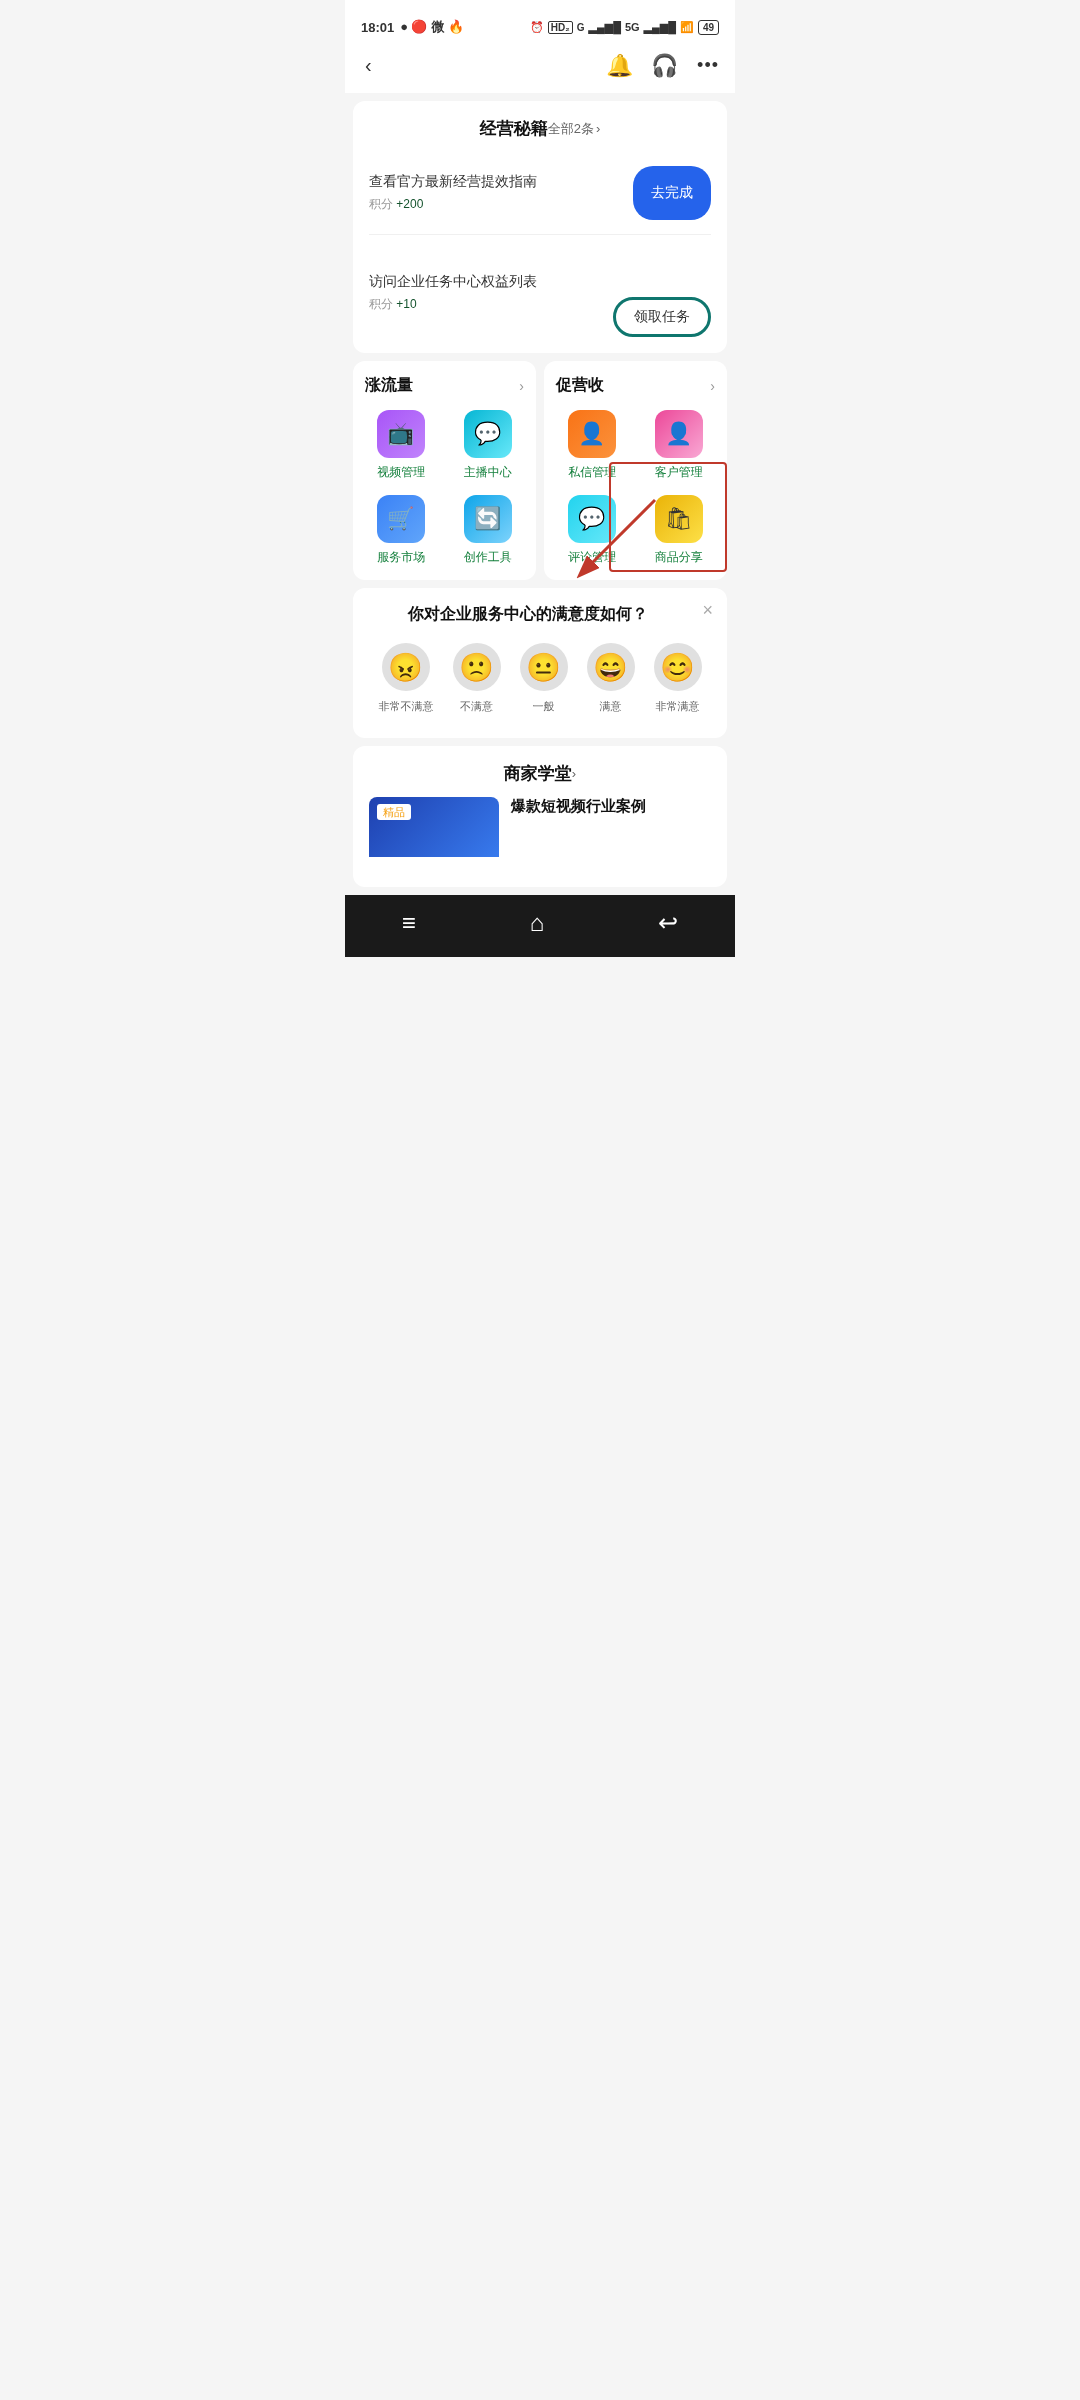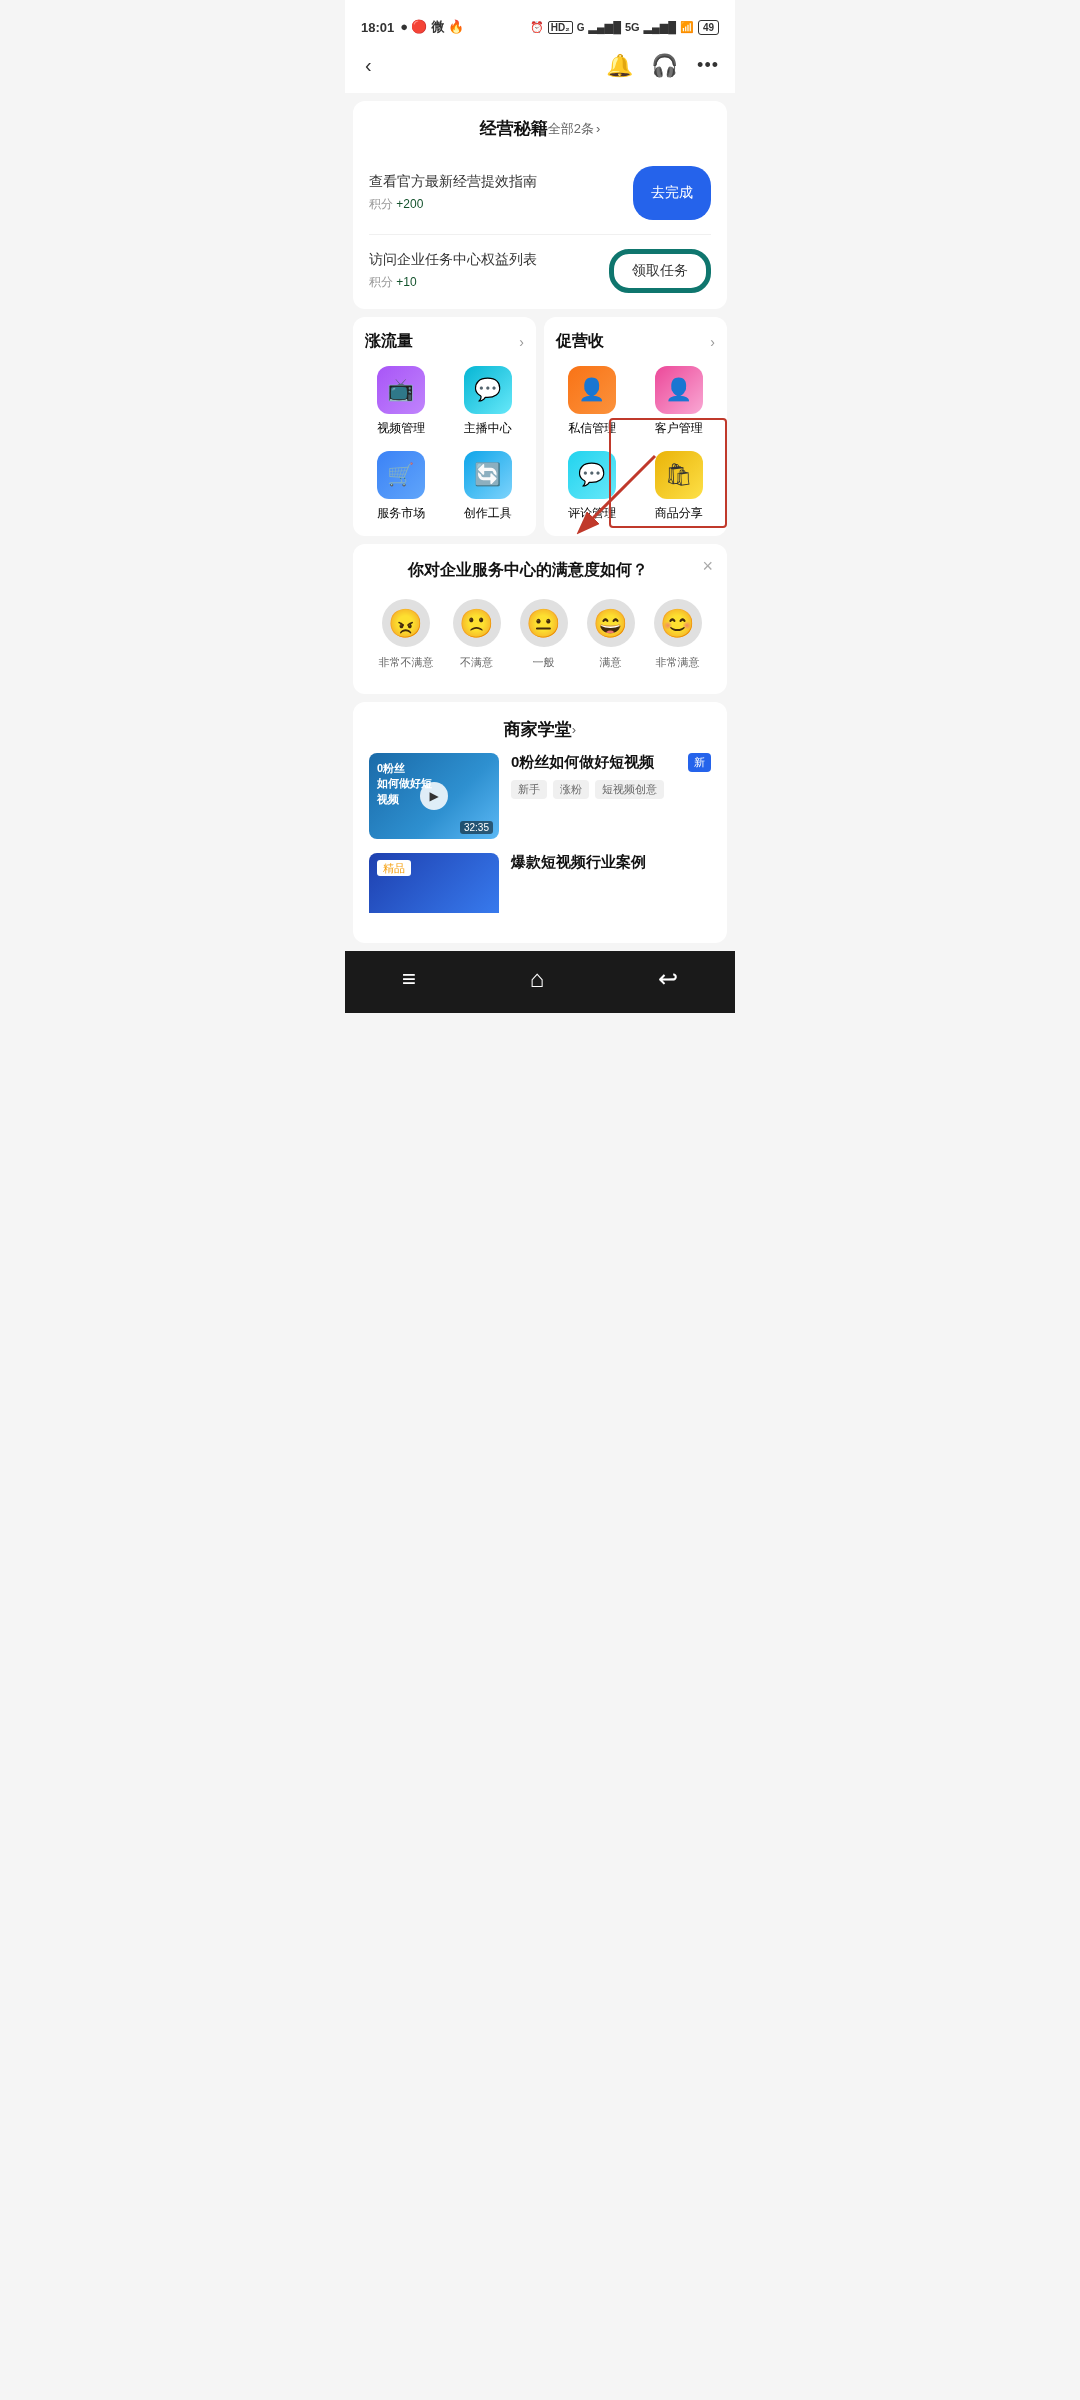--- a/index.html
+++ b/index.html
@@ -103,26 +103,27 @@
       border: none;
       border-radius: 20px;
       padding: 18px 18px;
       font-size: 14px;
       cursor: pointer;
       white-space: nowrap;
     }
     .btn-outline {
       background: #fff;
       color: #333;
-      border: 5px solid #0f766e;
+      border: 3px solid #0f766e;
       border-radius: 20px;
       padding: 8px 18px;
       font-size: 14px;
       cursor: pointer;
       white-space: nowrap;
+      margin-top: 48px;
     }
 
     
     .two-col {
       display: grid;
       grid-template-columns: 1fr 1fr;
       gap: 8px;
       margin: 0 8px 8px;
     }
     .mini-card {
@@ -159,21 +160,21 @@
       width: 48px;
       height: 48px;
       border-radius: 12px;
       display: flex;
       align-items: center;
       justify-content: center;
       font-size: 24px;
     }
     .icon-label {
       font-size: 12px;
-      color: #000000;
+      color: #15803d;
       text-align: center;
     }
 
     
     .mini-card-right {
       position: relative;
     }
     .highlight-box {
       position: absolute;
       border: 2.5px solid #c0392b;
@@ -510,38 +511,20 @@
     </div>
   </div>
 </div>
 
 <div class="merchant-school">
   <div class="section-header">
     <span class="section-title">商家学堂</span>
     <span class="section-more">›</span>
   </div>
 
-  <div class="video-item">
-    <div class="video-thumb">
-      <div class="video-thumb-text">0粉丝<br>如何做好短<br>视频</div>
-      <div class="play-btn">▶</div>
-      <div class="video-duration">32:35</div>
-    </div>
-    <div class="video-info">
-      <div class="video-title-row">
-        <span class="video-title">0粉丝如何做好短视频</span>
-        <span class="badge-new">新</span>
-      </div>
-      <div class="tag-row">
-        <span class="tag">新手</span>
-        <span class="tag">涨粉</span>
-        <span class="tag">短视频创意</span>
-      </div>
-    </div>
-  </div>
 
   <div class="video-item" style="overflow:hidden;max-height:60px;">
     <div class="video-thumb" style="background:linear-gradient(135deg,#1e40af 0%,#3b82f6 100%);">
       <div style="position:absolute;top:6px;left:8px;text-align:right;">
         <span class="badge-premium" style="background:#fff;color:#f59e0b;font-size:11px;border-radius:3px;padding:2px 6px;">精品</span>
       </div>
     </div>
     <div class="video-info">
       <div class="video-title-row">
         <span class="video-title">爆款短视频行业案例</span>

